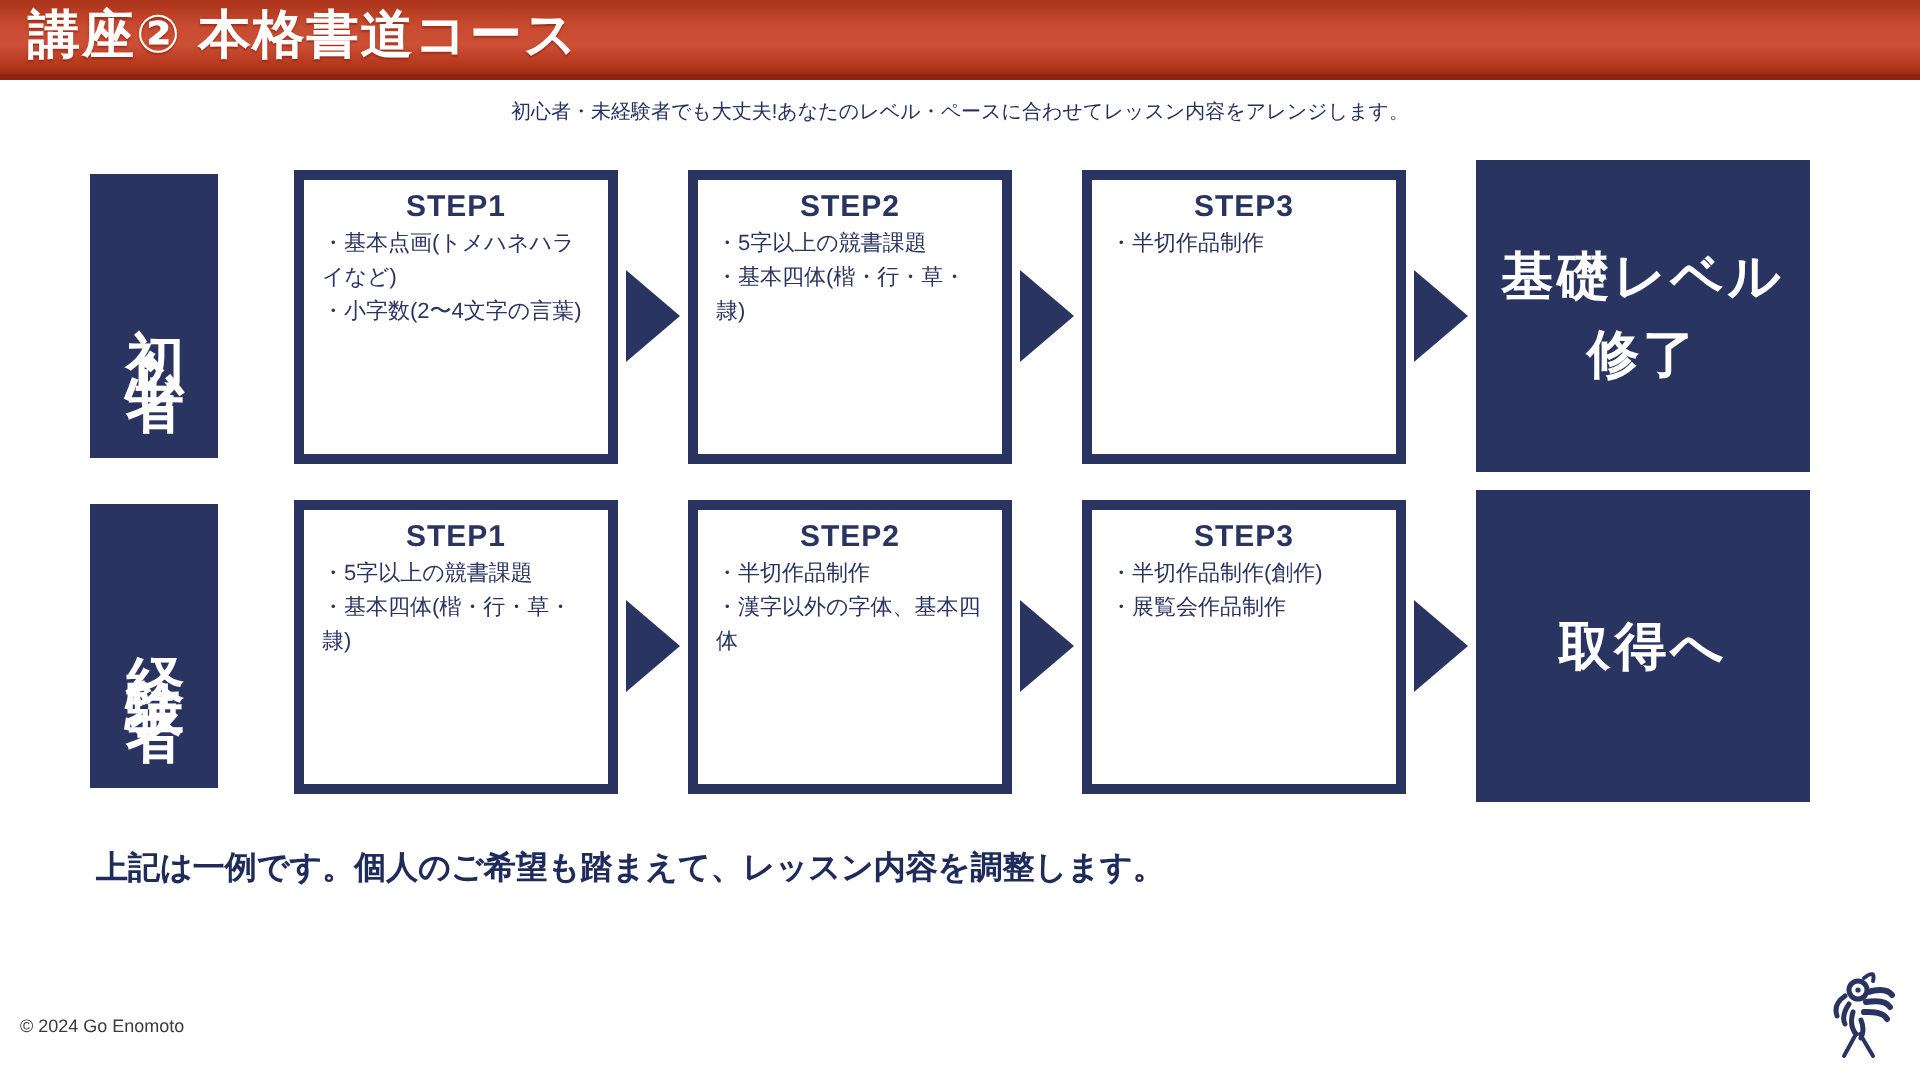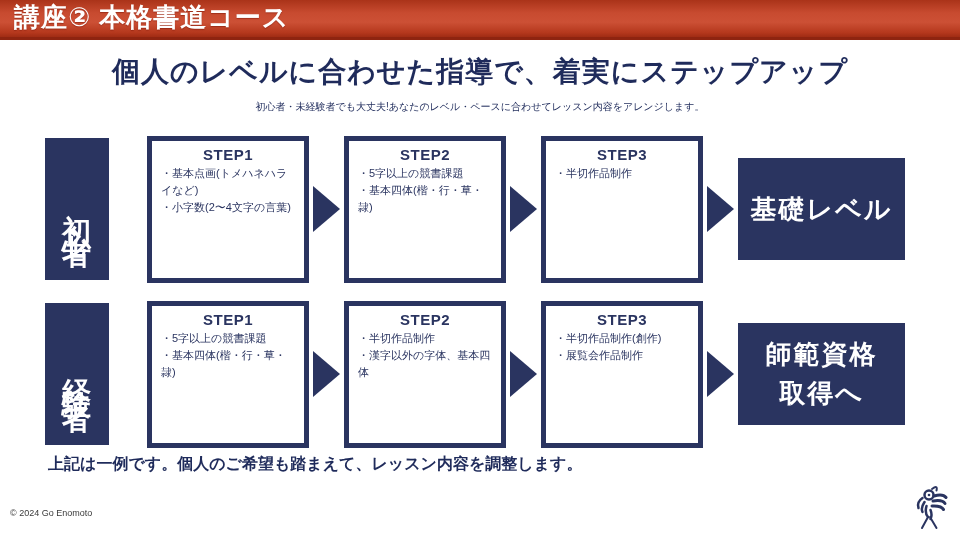--- a/index.html
+++ b/index.html
@@ -50,44 +50,43 @@
   .step-items{margin-top:2px;}
   .step-item{color:#2a3460;font-size:11px;font-weight:500;line-height:1.58;}
 
   .arrow-right{
     flex:0 0 27px;width:27px;height:46px;background:#2a3460;
     clip-path:polygon(0 0,100% 50%,0 100%);
     margin:0 4px;
   }
 
   .result-box{
-    flex:0 0 167px;box-sizing:border-box;height:102px;background:#2a3460;color:#fff;
+    flex:0 0 167px;box-sizing:border-box;height:156px;background:#2a3460;color:#fff;
     display:flex;flex-direction:column;align-items:center;justify-content:center;
     font-size:26px;font-weight:bold;letter-spacing:2px;line-height:1.5;
   }
 
   
   .footer-note{
-    margin:5px 0 0 48px;color:#1f2b5b;font-size:16px;font-weight:bold;
+    margin:26px 0 0 48px;color:#1f2b5b;font-size:16px;font-weight:bold;
   }
   .copyright{
     position:absolute;left:10px;bottom:22px;color:#3a3a3a;font-size:9px;
   }
   .logo{position:absolute;right:12px;bottom:10px;width:40px;height:46px;}
 </style>
 </head>
 <body>
 
 <div class="slide">
 
   <div class="header-bar">
     <div class="header-title">講座② 本格書道コース</div>
   </div>
 
-  <div class="page-title">個人のレベルに合わせた指導で、着実にステップアップ</div>
   <div class="page-subtitle">初心者・未経験者でも大丈夫!あなたのレベル・ペースに合わせてレッスン内容をアレンジします。</div>
 
   <div class="rows">
 
     <div class="course-row">
       <div class="row-label">初心者</div>
 
       <div class="step-box">
         <div class="step-title">STEP1</div>
         <div class="step-items">
@@ -109,20 +108,21 @@
       <div class="step-box">
         <div class="step-title">STEP3</div>
         <div class="step-items">
           <div class="step-item">・半切作品制作</div>
         </div>
       </div>
       <div class="arrow-right"></div>
 
       <div class="result-box">
         <div>基礎レベル</div>
+        <div>修了</div>
       </div>
     </div>
 
     <div class="course-row">
       <div class="row-label">経験者</div>
 
       <div class="step-box">
         <div class="step-title">STEP1</div>
         <div class="step-items">
           <div class="step-item">・5字以上の競書課題</div>
@@ -143,21 +143,20 @@
       <div class="step-box">
         <div class="step-title">STEP3</div>
         <div class="step-items">
           <div class="step-item">・半切作品制作(創作)</div>
           <div class="step-item">・展覧会作品制作</div>
         </div>
       </div>
       <div class="arrow-right"></div>
 
       <div class="result-box">
-        <div>師範資格</div>
         <div>取得へ</div>
       </div>
     </div>
 
   </div>
 
   <div class="footer-note">上記は一例です。個人のご希望も踏まえて、レッスン内容を調整します。</div>
   <div class="copyright">© 2024 Go Enomoto</div>
 
   <svg class="logo" viewBox="0 0 40 46" aria-hidden="true">

